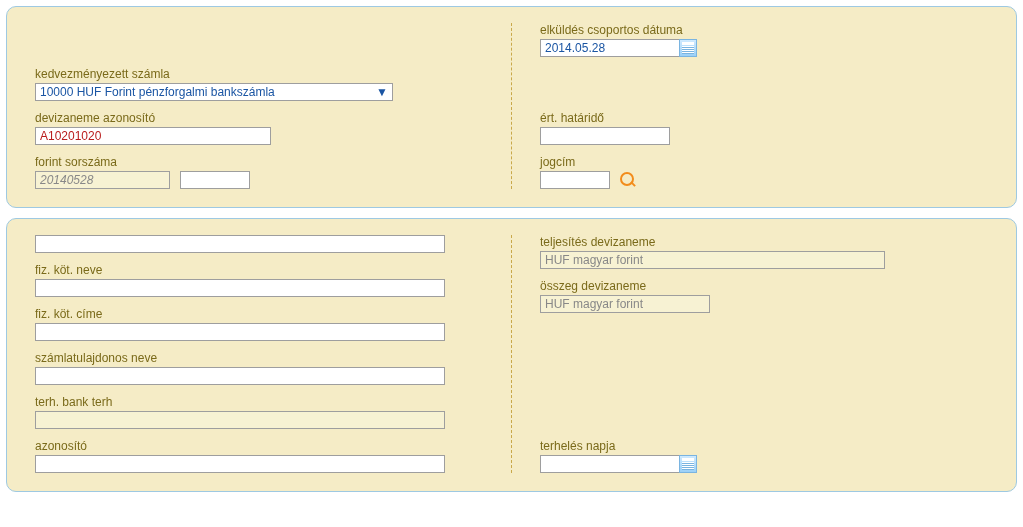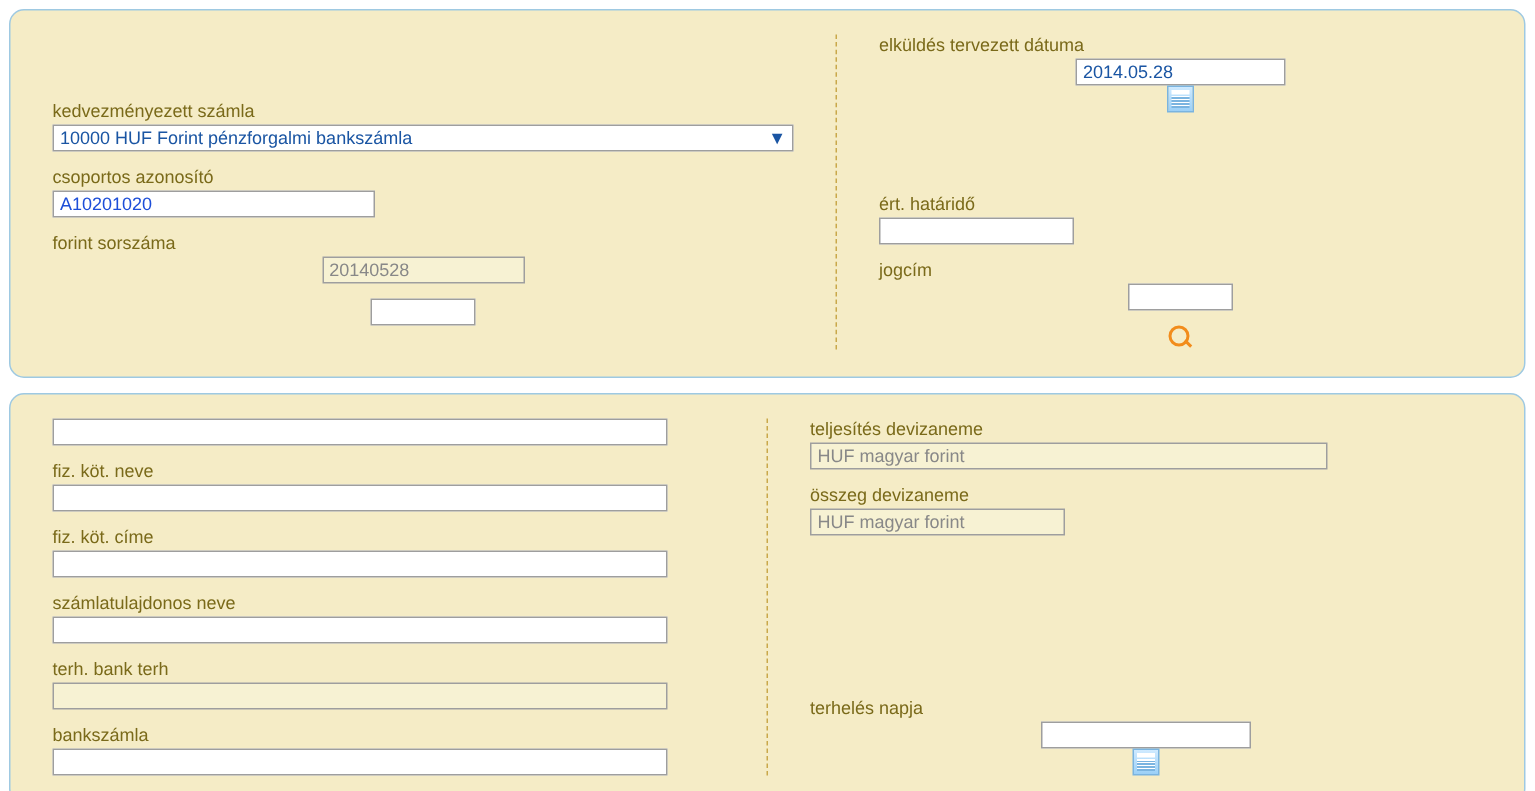--- a/index.html
+++ b/index.html
@@ -51,41 +51,40 @@
   .inp-ro {
     background: #f7f2d3;
     color: #888;
   }
   .inp-date {
     width: 140px;
     color: #1a55a3;
     background: #fff;
   }
   .drop {
-    width: 494px;
+    width: 358px;
     height: 18px;
     border: 1px solid #9e9e9e;
     background: #fff;
     display: flex;
     align-items: center;
     justify-content: space-between;
     padding: 0 4px;
     color: #1a55a3;
     cursor: pointer;
   }
   .drop .arrow {
     color: #1a55a3;
     font-size: 12px;
     line-height: 1;
   }
   .row-inline {
     display: flex;
     gap: 10px;
     align-items: center;
-    flex-direction: column;
   }
   .cal-btn {
     width: 18px; height: 18px;
     border: 1px solid #7ab4e0;
     background: linear-gradient(#cfeaff,#9bd0f7);
     display: inline-flex;
     align-items: flex-end;
     justify-content: center;
     cursor: pointer;
     position: relative;
@@ -139,36 +138,36 @@
 
       <div class="field">
         <span class="field-label">kedvezményezett számla</span>
         <div class="drop">
           <span>10000 HUF Forint pénzforgalmi bankszámla</span>
           <span class="arrow">▼</span>
         </div>
       </div>
 
       <div class="field">
-        <span class="field-label">csoportos azonosító</span>
-        <input class="inp" style="width: 215px; color: #1d4ed8;" value="A10201020">
+        <span class="field-label">devizaneme azonosító</span>
+        <input class="inp" style="width: 236px; color: #b91c1c;" value="A10201020">
       </div>
 
       <div class="field" style="margin-bottom:0;">
         <span class="field-label">forint sorszáma</span>
         <div class="row-inline">
-          <input class="inp inp-ro" style="width: 135px;" readonly="" value="20140528">
+          <input class="inp inp-ro" style="width: 135px; font-style: italic;" readonly="" value="20140528">
           <input class="inp" style="width: 70px;" value="">
         </div>
       </div>
     </div>
 
     <div class="col-right">
       <div class="field">
-        <span class="field-label">elküldés tervezett dátuma</span>
+        <span class="field-label">elküldés csoportos dátuma</span>
         <div class="row-inline" style="gap:0;">
           <input class="inp inp-date" value="2014.05.28" style="">
           <span class="cal-btn"></span>
         </div>
       </div>
 
       <div style="height:44px;"></div>
 
       <div class="field">
         <span class="field-label">ért. határidő</span>
@@ -209,21 +208,21 @@
         <input class="inp" style="width: 410px;" value="">
       </div>
 
 
       <div class="field">
         <span class="field-label">terh. bank terh</span>
         <input class="inp inp-ro" style="width: 410px;" readonly="" value="">
       </div>
 
       <div class="field" style="margin-bottom:0;">
-        <span class="field-label">bankszámla</span>
+        <span class="field-label">azonosító</span>
         <input class="inp" style="width: 410px;" value="">
       </div>
 
     </div>
 
     <div class="col-right" style="display:flex;flex-direction:column;">
 
       <div class="field">
         <span class="field-label">teljesítés devizaneme</span>
         <input class="inp inp-ro" style="width: 345px;" readonly="" value="HUF magyar forint">

